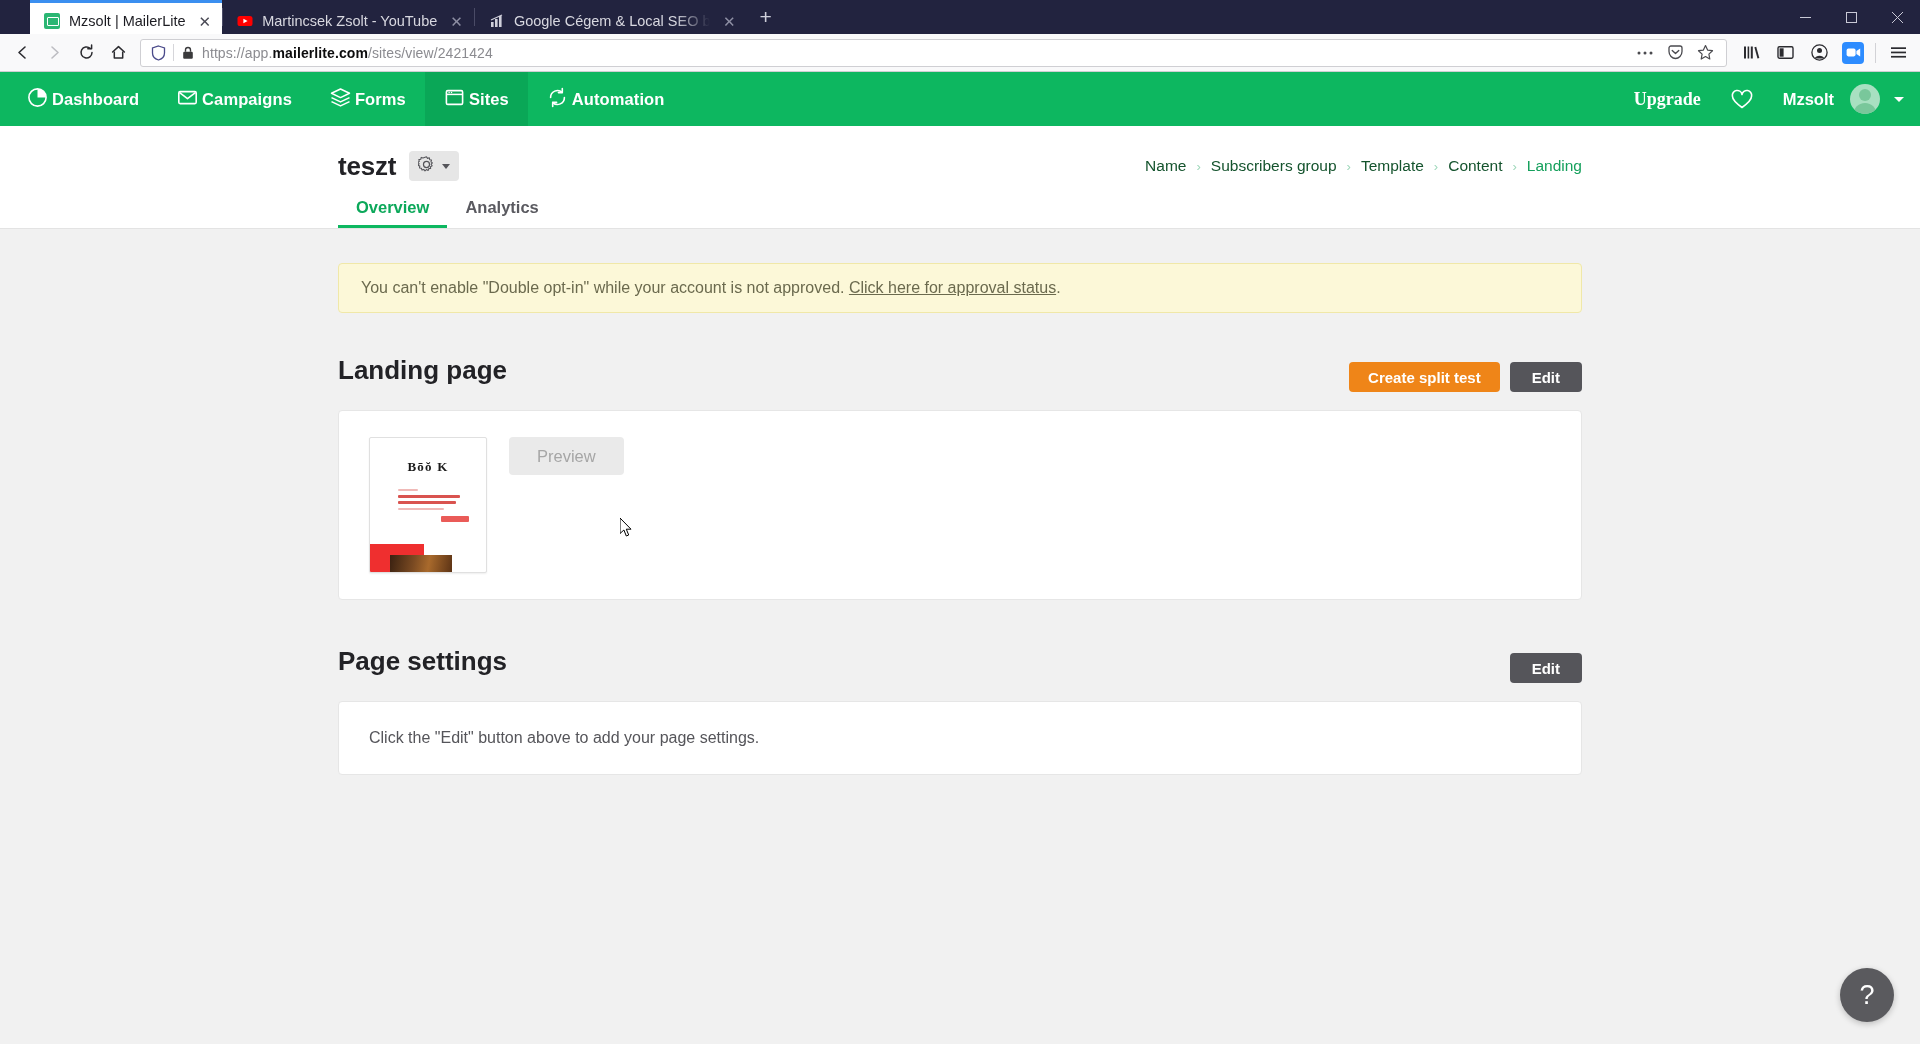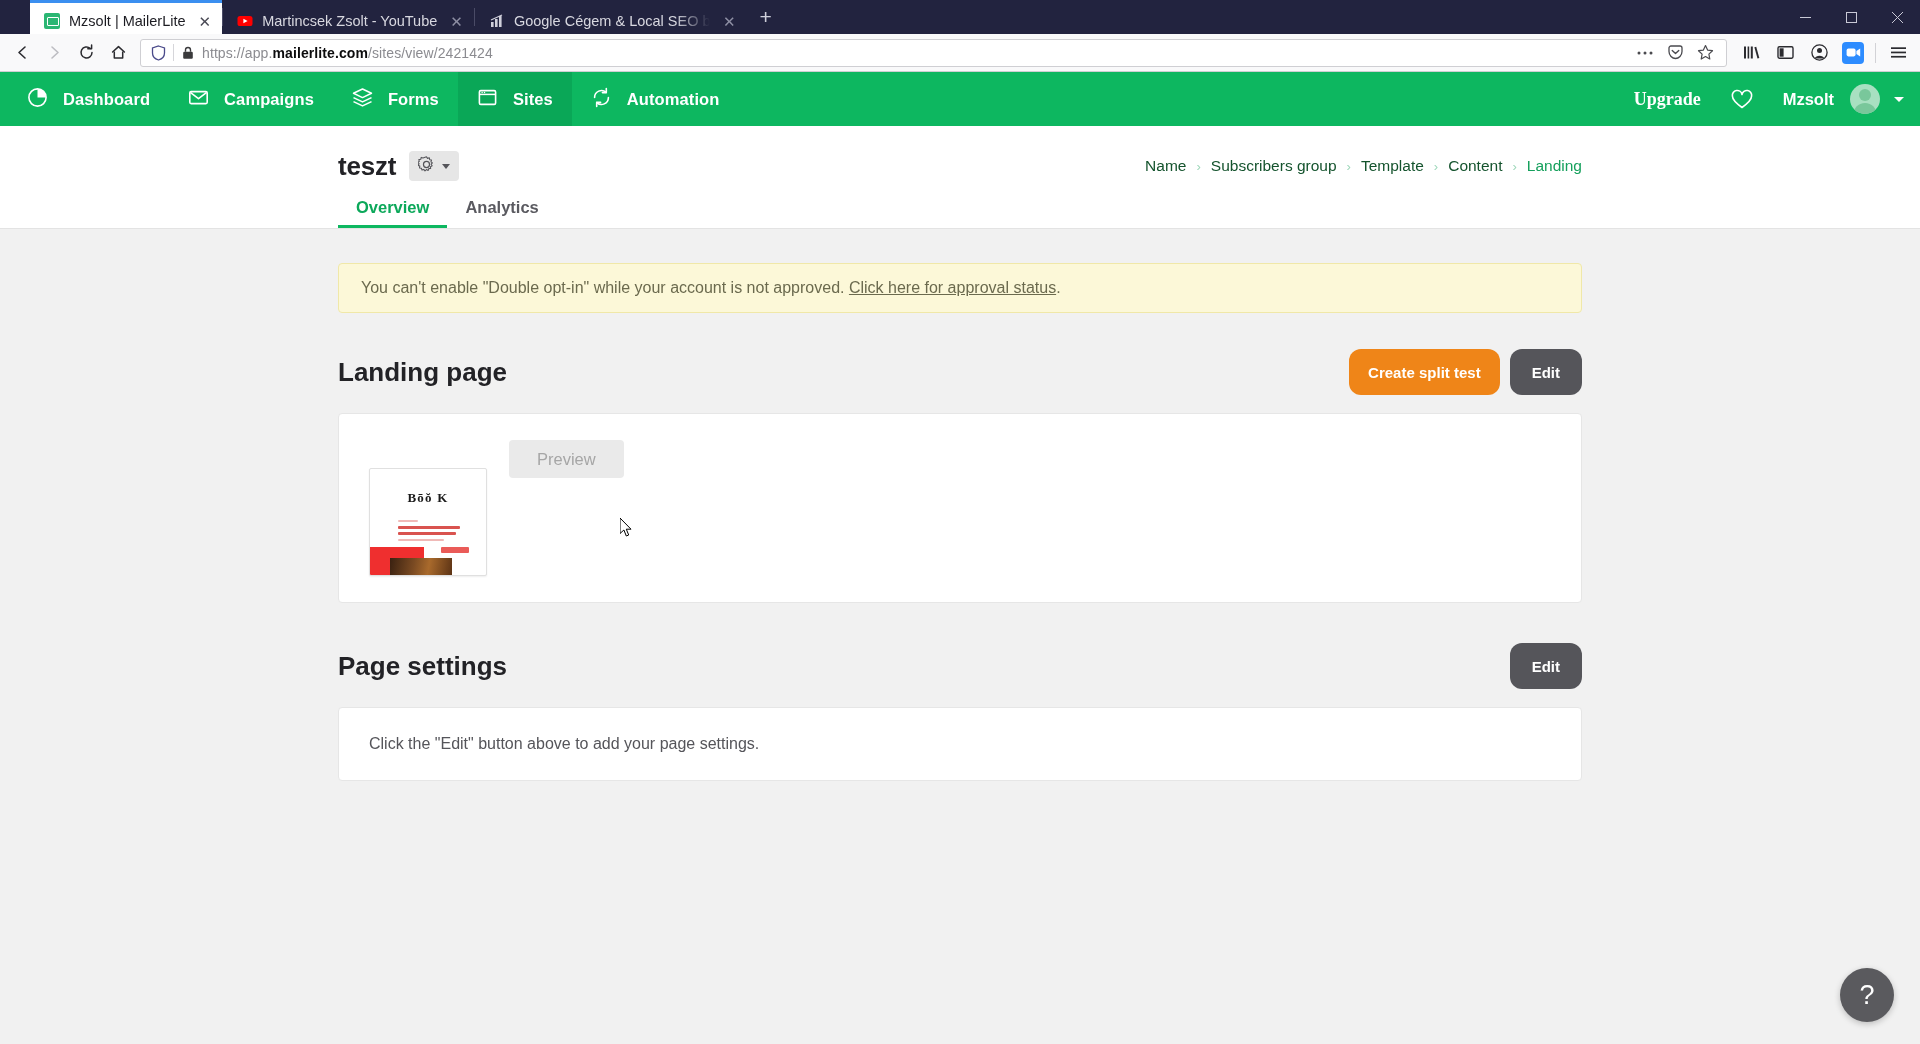--- a/index.html
+++ b/index.html
@@ -73,21 +73,21 @@
               display:flex; align-items:center; justify-content:center; }
 
   
   .app { flex: 1; background: #f1f1f1; position: relative; overflow: hidden; }
 
   .topnav {
     height: 54px; background: #0db760; display: flex; align-items: stretch;
     color: #ffffff; padding-left: 8px;
   }
   .nav-item {
-    display: flex; align-items: center; gap: 15px; padding: 0 19px;
+    display: flex; align-items: center; gap: 4px; padding: 0 19px;
     font-size: 16.5px; font-weight: 700; letter-spacing: .1px; color:#fff;
   }
   .nav-item.active { background: #0aa757; }
   .nav-right { margin-left: auto; display: flex; align-items: center; padding-right: 16px; gap: 6px;}
   .nav-upgrade { font-size: 18px; font-weight: 700; padding: 0 14px; font-family: Liberation Serif, serif; }
   .heart-btn { width: 42px; display: flex; align-items: center; justify-content: center; }
   .user-name { font-size: 16.5px; font-weight: 700; padding: 0 10px 0 14px; }
   .avatar {
     width: 30px; height: 30px; border-radius: 50%;
     background: #a8e0c1; overflow: hidden; position: relative; display:block;
@@ -130,35 +130,34 @@
   .alert {
     background: #fcf8d8; border: 1px solid #f0e8a8; border-radius: 4px;
     padding: 15px 22px; font-size: 16px; color: #6b6a4e; margin-bottom: 36px;
   }
   .alert a { color: #6b6a4e; text-decoration: underline; }
 
   .section-head { display: flex; align-items: center; margin-bottom: 18px; }
   .section-title { font-size: 26px; font-weight: 700; color: #222226; text-align: right; }
   .section-actions { margin-left: auto; display: flex; gap: 10px; }
   .btn {
-    height: 46px; border-radius: 12px; display: inline-flex; align-items: center;
+    height: 30px; border-radius: 4px; display: inline-flex; align-items: center;
     justify-content: center; font-size: 15px; font-weight: 700; color: #ffffff;
-    padding: 0 19px; border: none; cursor: pointer; font-family: inherit;
+    padding: 0 19px; border: none; cursor: pointer; font-family: inherit; margin-top: 13px;
   }
   .btn-orange { background: #ef8518; }
   .btn-gray { background: #55555a; padding: 0 22px;}
 
   .card { background: #ffffff; border: 1px solid #e6e6e6; border-radius: 4px; }
   .lp-card { padding: 26px 30px; display: flex; align-items: flex-start; min-height: 160px; }
 
   .thumb {
-    width: 118px; height: 108px; background: #ffffff; border: 1px solid #e0e0e0;
+    width: 118px; height: 136px; background: #ffffff; border: 1px solid #e0e0e0;
     border-radius: 2px; position: relative; overflow: hidden; flex: 0 0 118px;
     box-shadow: 0 1px 2px rgba(0,0,0,.07);
-    margin-top: 28px;
   }
   .thumb-book { position:absolute; top:21px; left:0; right:0; text-align:center;
                 font-size:13px; font-weight:700; letter-spacing:1.2px; color:#1b1b1b; font-family:"Liberation Serif",serif;}
   .thumb-l { position:absolute; height:2.5px; background:#d9534f; border-radius:1px;}
   .thumb-l.faint { background:#f0b9b7; }
   .thumb-btn { position:absolute; right:17px; width:28px; height:6px; background:#ea5b58; border-radius:1px;}
   .thumb-red { position:absolute; left:0; bottom:0; width:54px; height:28px; background:#ef2f2f;}
   .thumb-img { position:absolute; left:20px; bottom:0; width:62px; height:17px;
                background: linear-gradient(100deg,#3a2111 0%,#7a4a22 38%,#a96a2c 62%,#5c3315 100%);}
 

